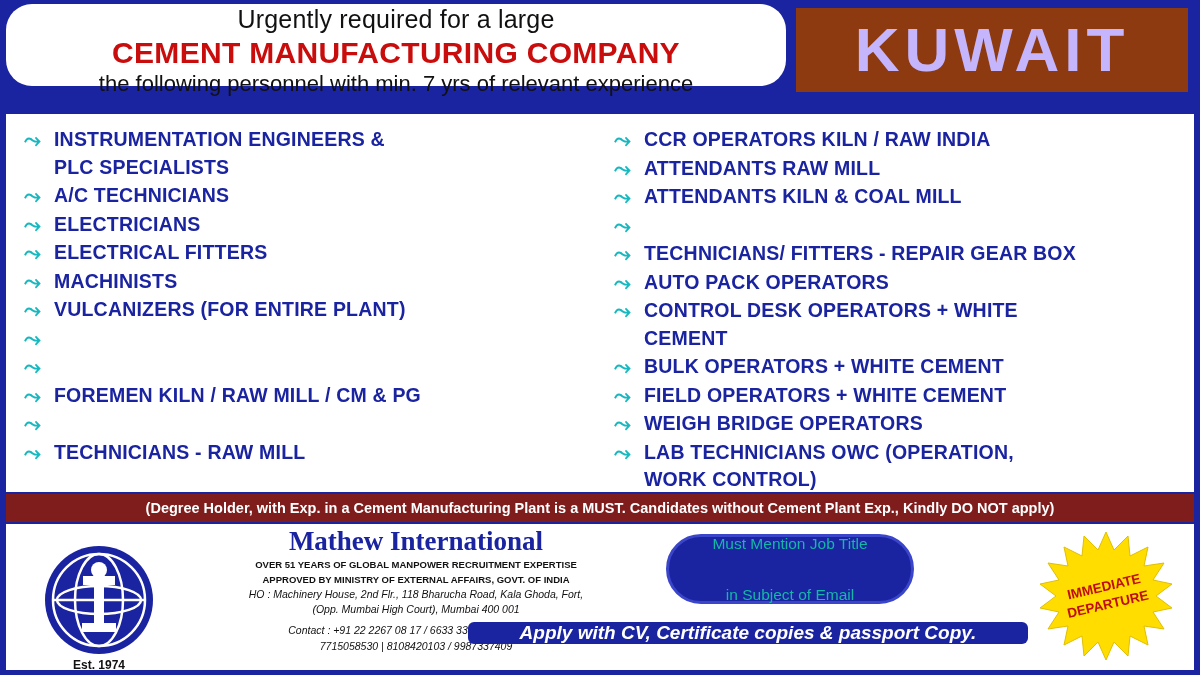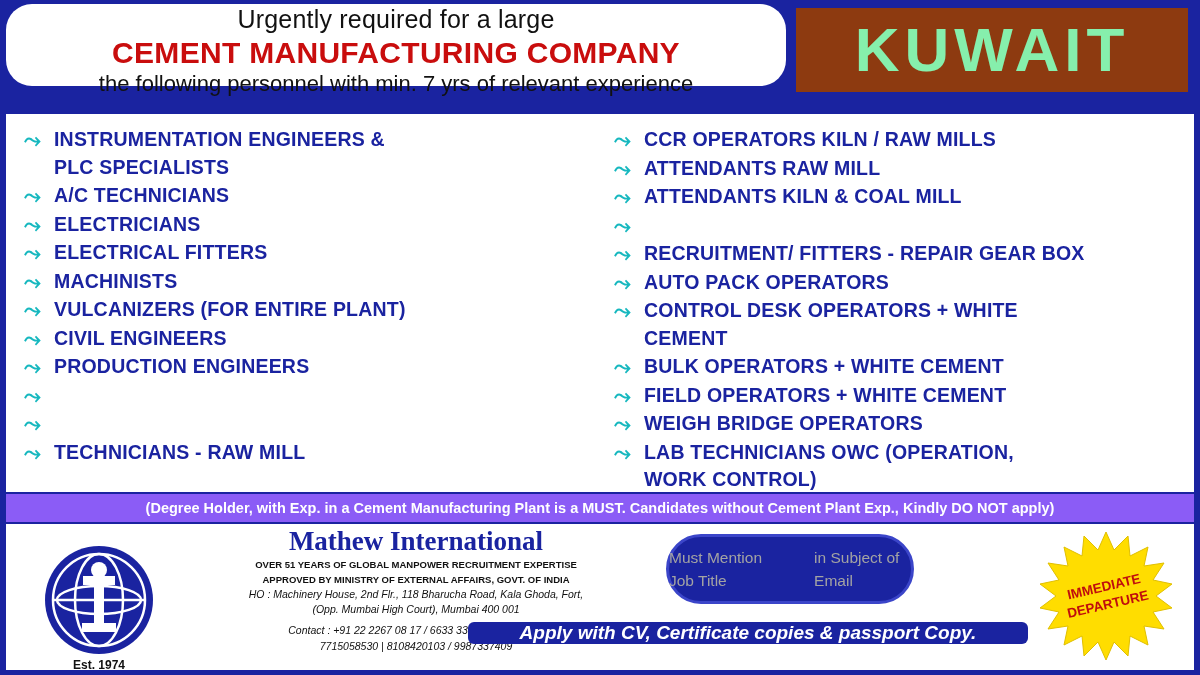--- a/index.html
+++ b/index.html
@@ -59,21 +59,21 @@
     right: 6px; top: 4px;
     width: 392px; height: 84px;
     background: #8d3a10;
     display: flex;
     align-items: center;
     justify-content: center;
   }
   .kuwait {
     font-size: 62px;
     font-weight: bold;
-    color: #86efac;
+    color: #c4b5fd;
     letter-spacing: 5px;
     line-height: 1;
   }
 
   
   .jobs {
     position: absolute;
     top: 114px; left: 6px;
     width: 1188px; height: 378px;
     background: #ffffff;
@@ -104,21 +104,21 @@
     line-height: 27.5px;
     letter-spacing: .2px;
     white-space: pre-line;
   }
 
   
   .notice {
     position: absolute;
     top: 494px; left: 6px;
     width: 1188px; height: 28px;
-    background: #8b5cf6;
+    background: #7f1d1d;
     color: #ffffff;
     font-size: 14.5px;
     font-weight: bold;
     display: flex;
     align-items: center;
     justify-content: center;
   }
 
   
   .footer {
@@ -190,24 +190,24 @@
   }
 
   
   .pill {
     position: absolute;
     left: 660px; top: 10px;
     width: 248px; height: 70px;
     background: #1a23a0;
     border: 3px solid #3b45c9;
     border-radius: 36px;
-    color: #a3a3a3;
+    color: #14b8a6;
     font-size: 15.5px;
     display: flex;
-    flex-direction: row;
+    flex-direction: column;
     align-items: center;
     justify-content: center;
     line-height: 1.5;
     gap: 28px;
   }
 
   
   .apply {
     position: absolute;
     left: 462px; top: 98px;
@@ -283,57 +283,56 @@
       <div class="job">
         <span class="arrow">⤳</span>
         <span class="job-text">MACHINISTS</span>
       </div>
       <div class="job">
         <span class="arrow">⤳</span>
         <span class="job-text">VULCANIZERS (FOR ENTIRE PLANT)</span>
       </div>
       <div class="job">
         <span class="arrow">⤳</span>
-        <span class="job-text">CIVIL ENGINEERS</span>
-      </div>
-      <div class="job">
-        <span class="arrow">⤳</span>
-        <span class="job-text">PRODUCTION ENGINEERS</span>
-      </div>
-      <div class="job">
-        <span class="arrow">⤳</span>
+      </div>
+      <div class="job">
+        <span class="arrow">⤳</span>
+      </div>
+      <div class="job">
+        <span class="arrow">⤳</span>
+        <span class="job-text">FOREMEN KILN / RAW MILL / CM &amp; PG</span>
       </div>
       <div class="job">
         <span class="arrow">⤳</span>
       </div>
       <div class="job">
         <span class="arrow">⤳</span>
         <span class="job-text">TECHNICIANS - RAW MILL</span>
       </div>
     </div>
 
     <div class="col">
       <div class="job">
         <span class="arrow">⤳</span>
-        <span class="job-text">CCR OPERATORS KILN / RAW MILLS</span>
+        <span class="job-text">CCR OPERATORS KILN / RAW INDIA</span>
       </div>
       <div class="job">
         <span class="arrow">⤳</span>
         <span class="job-text">ATTENDANTS RAW MILL</span>
       </div>
       <div class="job">
         <span class="arrow">⤳</span>
         <span class="job-text">ATTENDANTS KILN &amp; COAL MILL</span>
       </div>
       <div class="job">
         <span class="arrow">⤳</span>
       </div>
       <div class="job">
         <span class="arrow">⤳</span>
-        <span class="job-text">RECRUITMENT/ FITTERS - REPAIR GEAR BOX</span>
+        <span class="job-text">TECHNICIANS/ FITTERS - REPAIR GEAR BOX</span>
       </div>
       <div class="job">
         <span class="arrow">⤳</span>
         <span class="job-text">AUTO PACK OPERATORS</span>
       </div>
       <div class="job">
         <span class="arrow">⤳</span>
         <span class="job-text">CONTROL DESK OPERATORS + WHITE
 CEMENT</span>
       </div>

